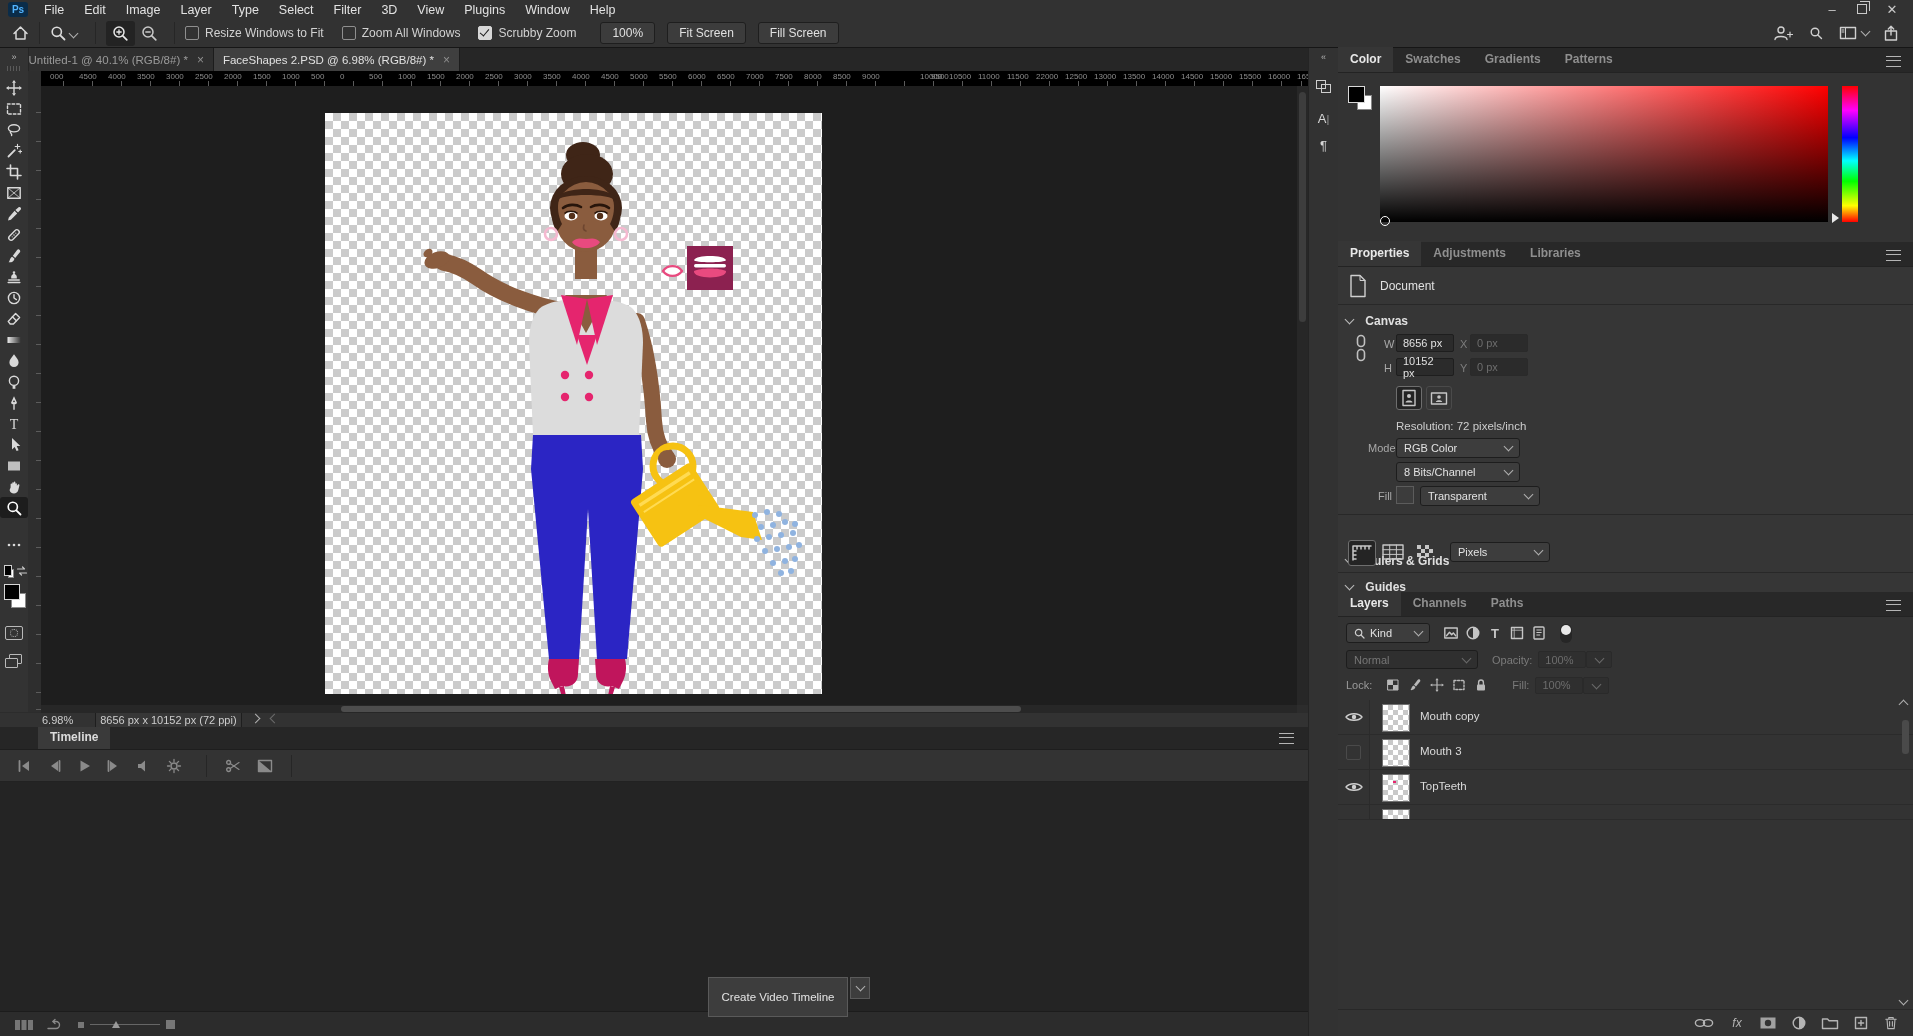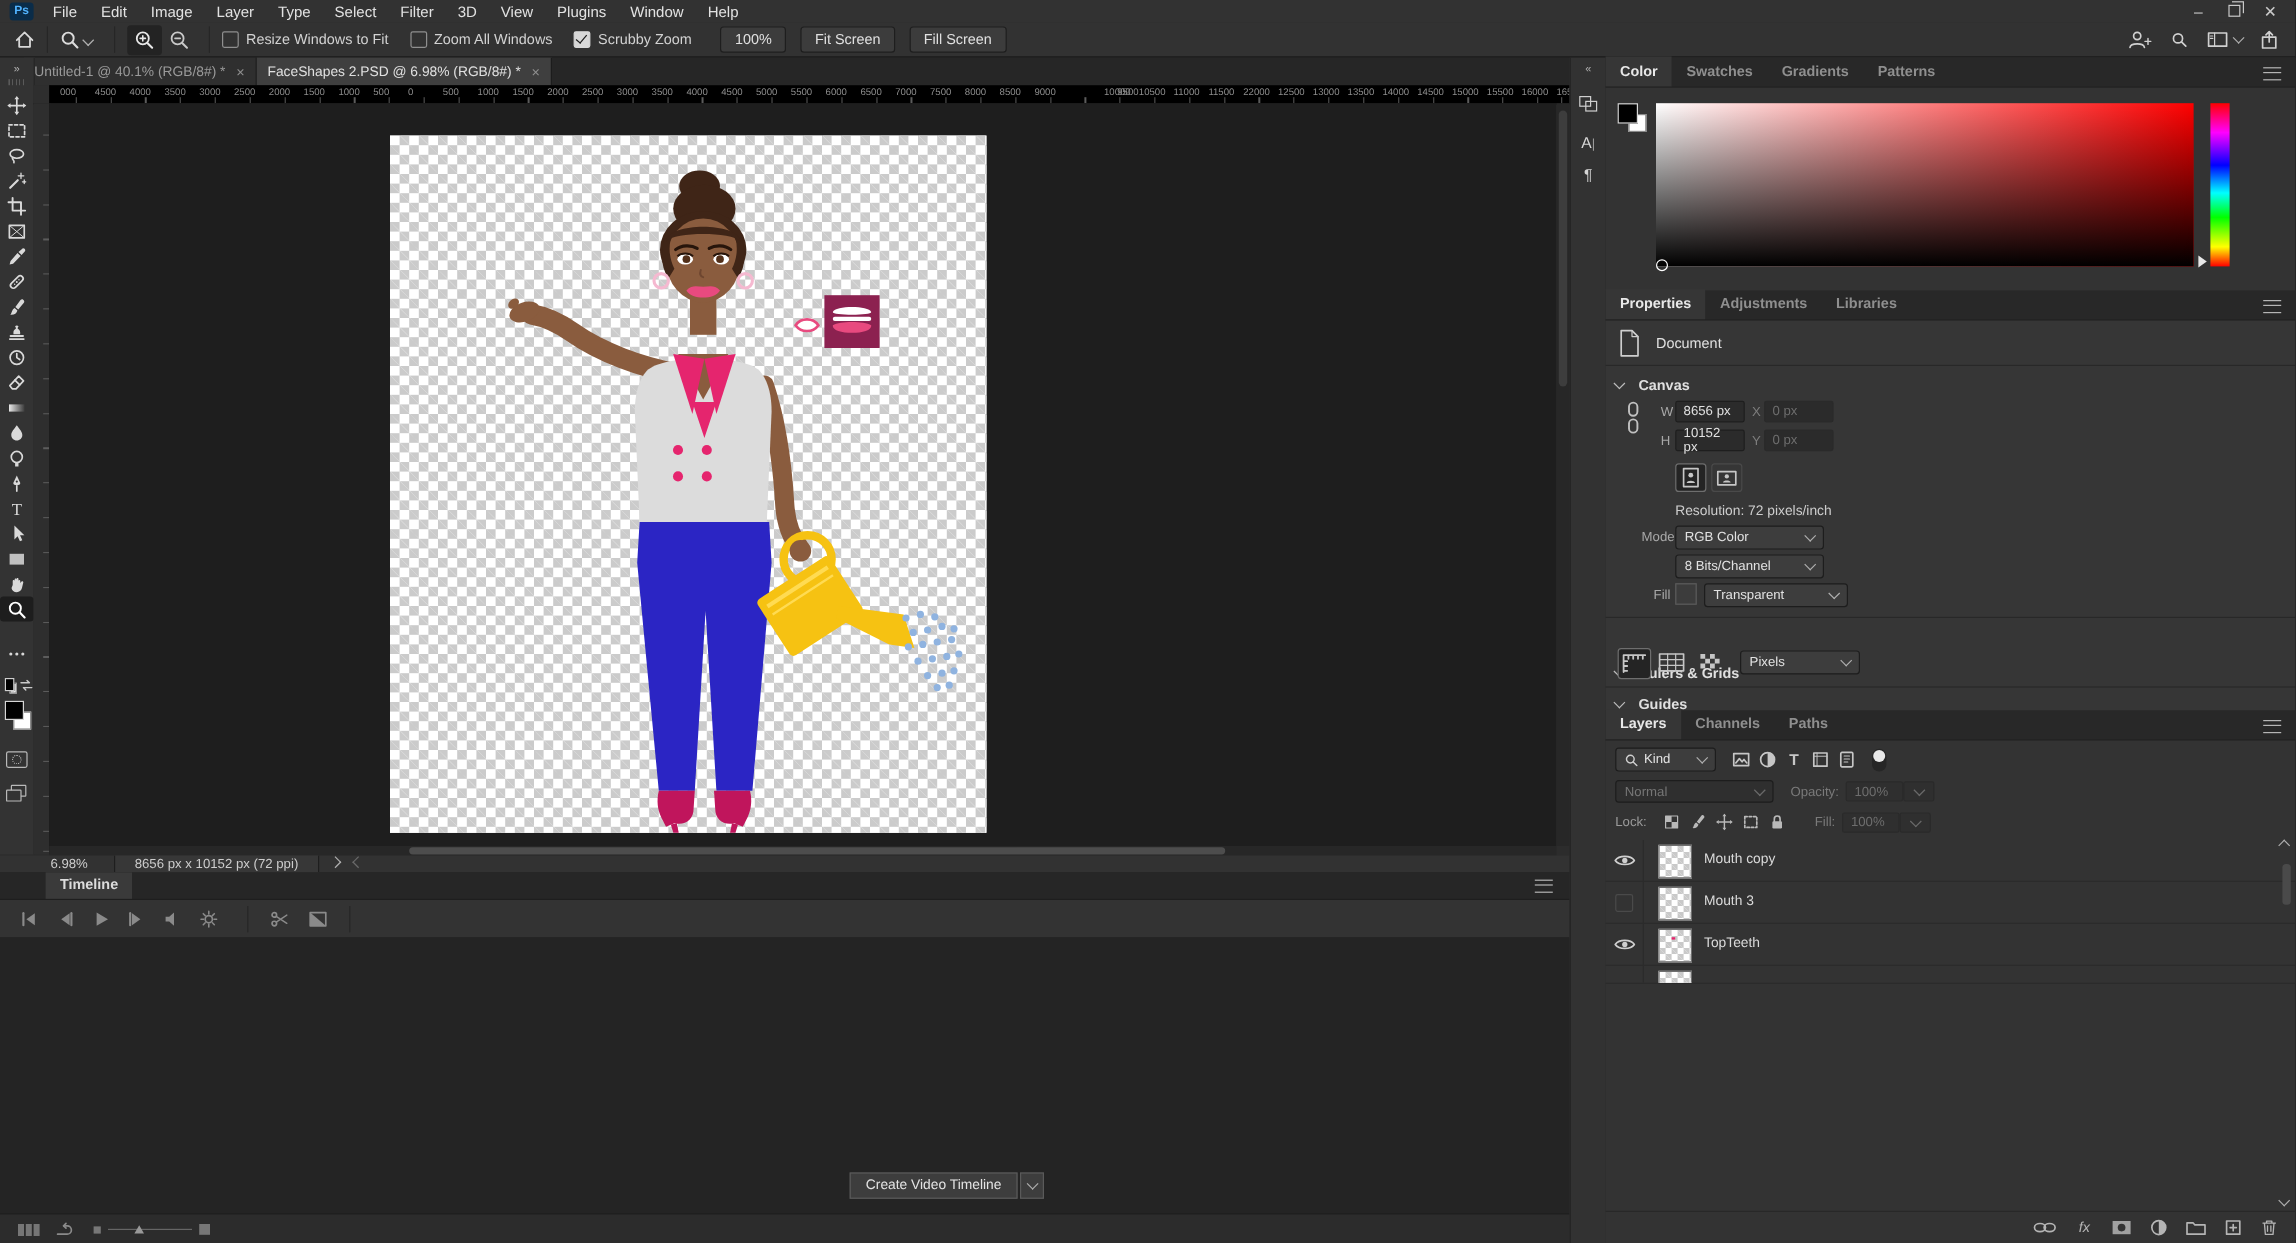--- a/index.html
+++ b/index.html
@@ -473,21 +473,21 @@
 
   <div class="abs" style="left:1297px;top:86px;width:11px;height:619px;background:#272727;">
     <div style="position:absolute;left:2px;top:6px;width:7px;height:230px;background:#3d3d3d;border-radius:4px;"></div>
   </div>
   <div class="abs" style="left:41px;top:705px;width:1256px;height:8px;background:#272727;">
     <div style="position:absolute;top:1px;left:300px;width:680px;height:6px;background:#4d4d4d;border-radius:3px;"></div>
   </div>
 
   <div class="abs row" style="left:0;top:713px;width:1308px;height:14px;background:#323232;border-bottom:1px solid #1f1f1f;font-size:11px;">
     <span style="margin-left:42px;color:#cdcdcd;">6.98%</span>
-    <span style="margin-left:22px;background:#373737;border-left:1px solid #1e1e1e;border-right:1px solid #1e1e1e;padding:0 16px;color:#cdcdcd;height:14px;display:flex;align-items:center;">8656 px x 10152 px (72 ppi)</span>
+    <span style="margin-left:22px;background:#373737;border-left:1px solid #1e1e1e;border-right:1px solid #1e1e1e;padding:0 4px;color:#cdcdcd;height:14px;display:flex;align-items:center;">8656 px x 10152 px (72 ppi)</span>
     <span class="chev" style="transform:rotate(-45deg);margin-left:10px;"></span>
     <span class="chev dim" style="transform:rotate(135deg);margin-left:12px;"></span>
   </div>
 
   <div class="abs" style="left:0;top:727px;width:1308px;height:309px;background:#2c2c2c;">
     <div class="row" style="height:22px;background:#262626;border-bottom:1px solid #1e1e1e;">
       <span style="margin-left:38px;background:#3a3a3a;color:#dcdcdc;font-size:12px;font-weight:bold;padding:3px 12px;height:16px;">Timeline</span>
       <div style="flex:1"></div>
       <span class="burger" style="margin-right:14px;"></span>
     </div>
@@ -539,21 +539,21 @@
       <span id="ic-transition" style="color:#8a8a8a;margin:0 8px;">
           <svg viewBox="0 0 16 14" width="16" height="14" fill="none" stroke="currentColor" stroke-width="1.4" stroke-linecap="round" stroke-linejoin="round">
             <rect x="1.5" y="1.5" width="13" height="11"></rect>
             <path fill="currentColor" stroke="none" d="M1.5 1.5l13 11h-13z"></path>
           </svg>
         </span>
       <div class="sep"></div>
     </div>
     <div style="position:relative;height:229px;background:#242424;">
       <div class="row" style="position:absolute;left:708px;top:250px;"></div>
-      <button style="position:absolute;left:708px;top:195px;width:140px;height:22px;background:#3d3d3d;border:1px solid #5a5a5a;color:#e4e4e4;font-size:11.5px;font-family:inherit;">Create Video Timeline</button>
+      <button style="position:absolute;left:708px;top:195px;width:140px;height:40px;background:#3d3d3d;border:1px solid #5a5a5a;color:#e4e4e4;font-size:11.5px;font-family:inherit;">Create Video Timeline</button>
       <span class="row" style="position:absolute;left:850px;top:195px;width:20px;height:22px;background:#3d3d3d;border:1px solid #5a5a5a;justify-content:center;box-sizing:border-box;">
         <span class="chev"></span>
       </span>
     </div>
     <div class="row" style="height:25px;background:#2c2c2c;border-top:1px solid #1c1c1c;">
       <span id="ic-frames" style="color:#8a8a8a;margin-left:14px;">
           <svg viewBox="0 0 20 12" width="20" height="12" fill="none" stroke="currentColor" stroke-width="1.4" stroke-linecap="round" stroke-linejoin="round">
             <rect x="1" y="1" width="5" height="10" fill="currentColor" stroke="none" opacity=".8"></rect>
             <rect x="7.5" y="1" width="5" height="10" fill="currentColor" stroke="none" opacity=".8"></rect>
             <rect x="14" y="1" width="5" height="10" fill="currentColor" stroke="none" opacity=".8"></rect>

